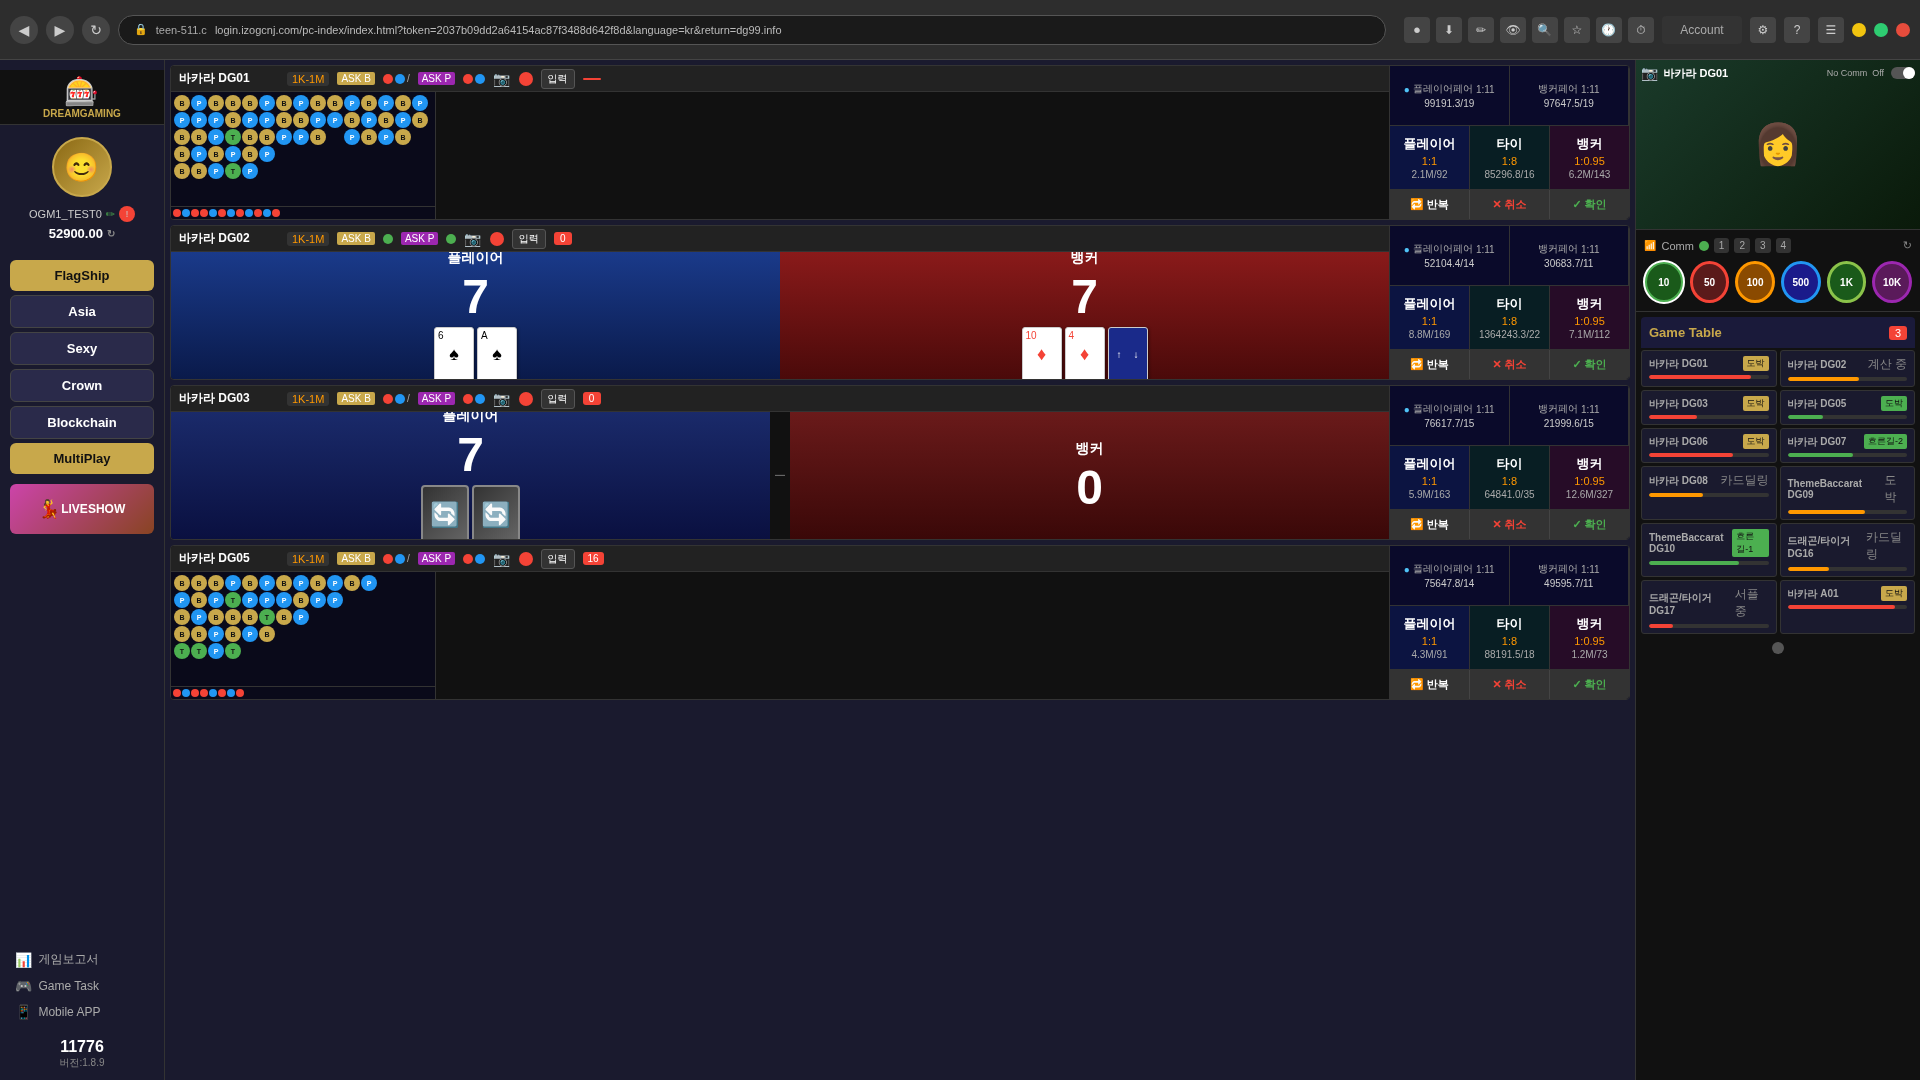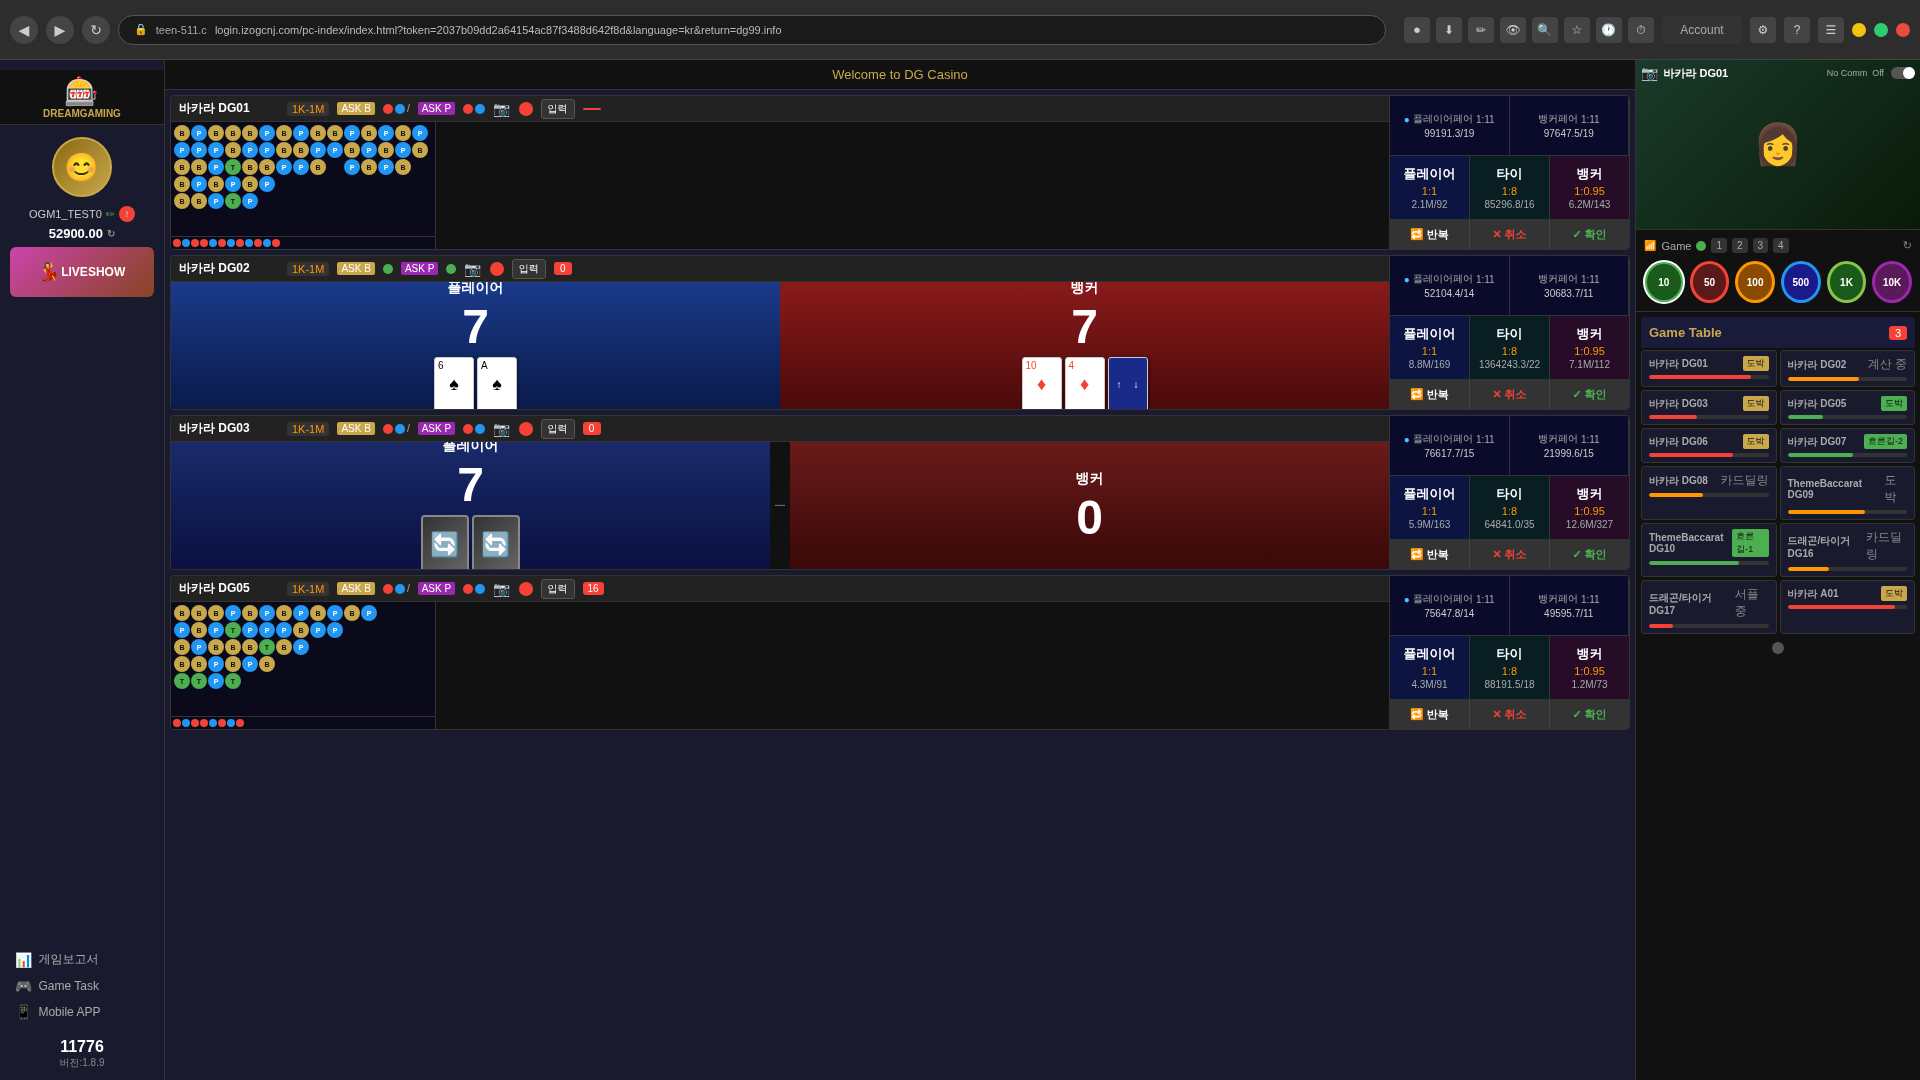--- a/index.html
+++ b/index.html
@@ -686,20 +686,28 @@
     <div class="username">
       <span>OGM1_TEST0</span>
       <span class="edit-icon">✏</span>
       <span style="width:16px;height:16px;background:#f44336;border-radius:50%;display:inline-flex;align-items:center;justify-content:center;font-size:9px;">!</span>
     </div>
     <div class="balance">
       <span>52900.00</span>
       <span class="refresh-icon">↻</span>
     </div>
 
+    <div class="nav-menu">
+      <div class="nav-item flagship">FlagShip</div>
+      <div class="nav-item asia">Asia</div>
+      <div class="nav-item sexy">Sexy</div>
+      <div class="nav-item crown">Crown</div>
+      <div class="nav-item blockchain">Blockchain</div>
+      <div class="nav-item multiplay">MultiPlay</div>
+    </div>
 
     <div class="live-show-banner">
       <span style="font-size:18px;">💃</span>
       <span>LIVESHOW</span>
     </div>
 
     <div class="bottom-links">
       <div class="bottom-link">
         <span class="bottom-link-icon">📊</span>
         <span>게임보고서</span>
@@ -711,23 +719,20 @@
       <div class="bottom-link">
         <span class="bottom-link-icon">📱</span>
         <span>Mobile APP</span>
       </div>
     </div>
     <div class="version-text">11776</div>
     <div class="version-sub">버전:1.8.9</div>
   </div>
 
   <div class="center-area">
-    <div class="welcome-bar">
-      <span>Welcome to DG Casino</span>
-    </div>
 
     <div class="games-grid">
 
       <div class="game-card">
         <div class="game-main">
           <div class="game-header">
             <span class="game-title">바카라 DG01</span>
             <span class="bet-range">1K-1M</span>
             <span class="ask-badge ask-b">ASK B</span>
             <div class="indicator-dots">
@@ -1261,21 +1266,21 @@
         <span style="font-size:9px;color:#aaa;">Off</span>
         <div style="width:24px;height:12px;background:#555;border-radius:6px;margin-left:2px;cursor:pointer;">
           <div style="width:12px;height:12px;background:#fff;border-radius:50%;margin-left:12px;"></div>
         </div>
       </div>
     </div>
 
     <div class="chips-area">
       <div class="line-selector">
         <span style="color:#4CAF50;font-size:10px;">📶</span>
-        <span>Game</span>
+        <span>Comm</span>
         <div class="line-dot" style="background:#4CAF50;"></div>
         <span class="line-num inactive">1</span>
         <span class="line-num inactive">2</span>
         <span class="line-num inactive">3</span>
         <span class="line-num inactive">4</span>
         <span class="refresh-chips">↻</span>
       </div>
       <div class="chips-row">
         <div class="chip chip-10 selected">10</div>
         <div class="chip chip-50">50</div>

